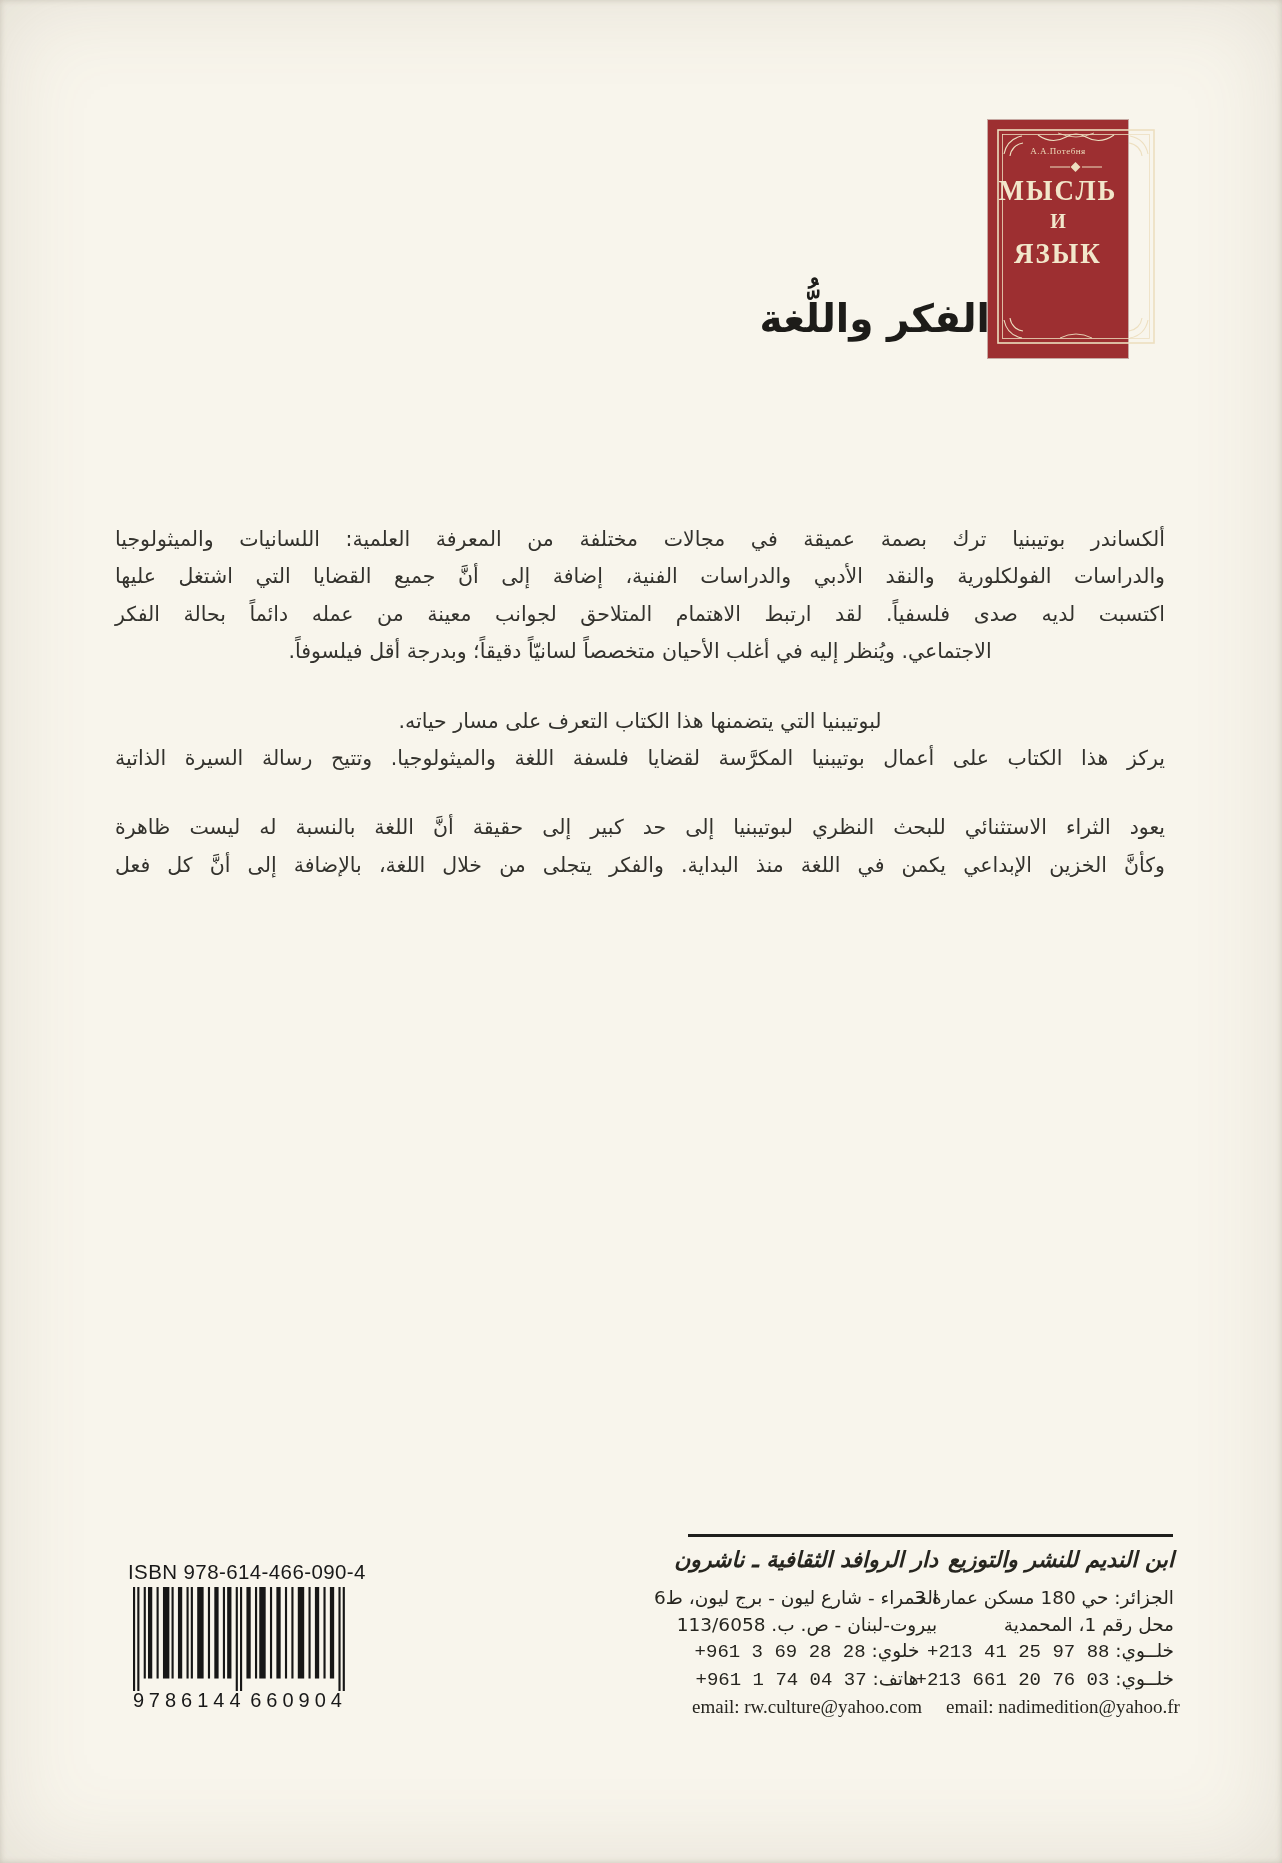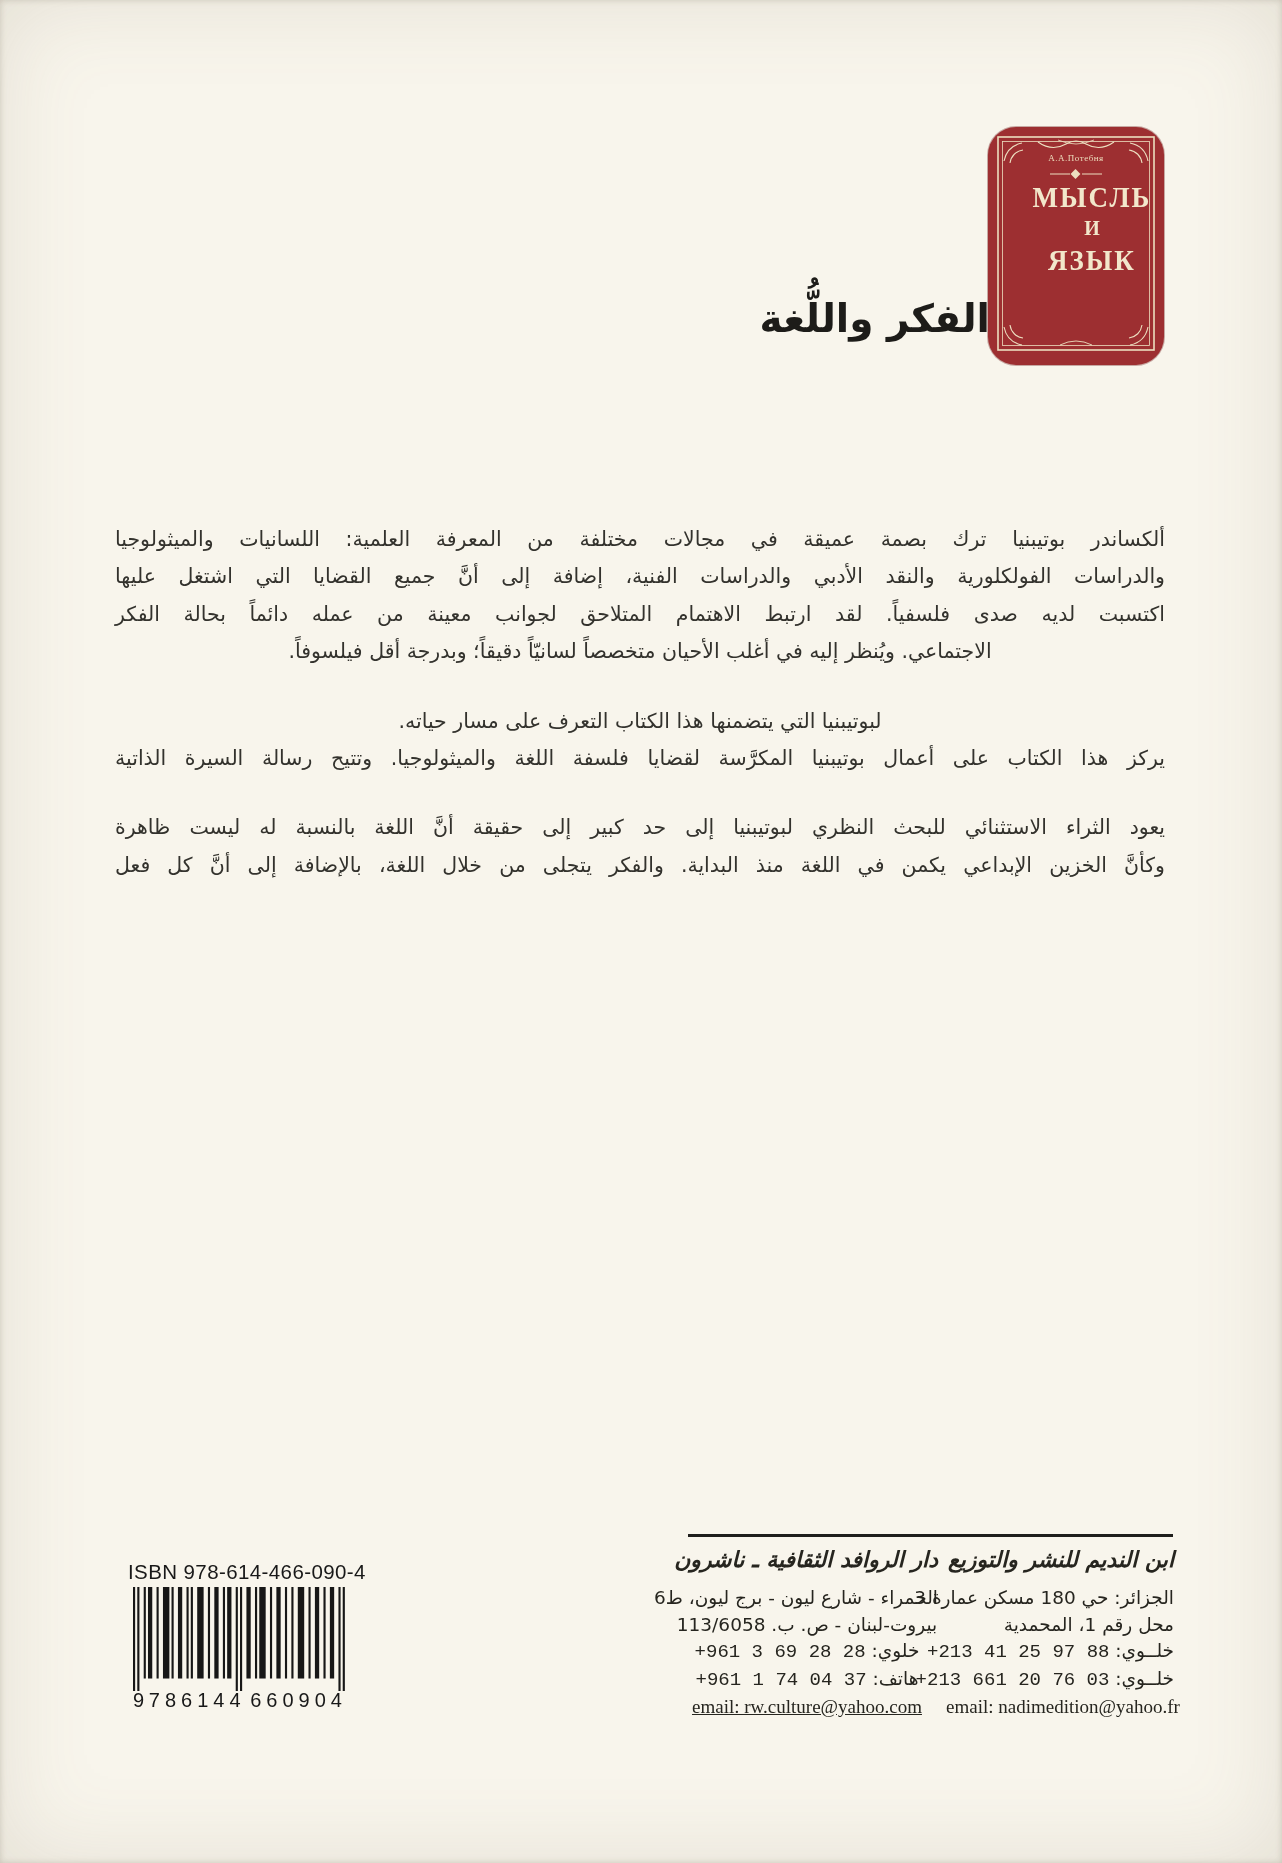--- a/index.html
+++ b/index.html
@@ -5,34 +5,33 @@
   html,body{margin:0;padding:0;background:#8a857b;}
   .page{
     position:relative;width:1282px;height:1863px;margin:0 auto;
     background:#f8f5ec;
     box-shadow:inset 0 0 90px rgba(125,112,88,.16), inset 0 0 6px rgba(100,90,70,.25);
     overflow:hidden;
     font-family:"DejaVu Sans",sans-serif;color:#2e2d29;
   }
   
   .mini-book{
-    position:absolute;left:988px;top:127px;width:176px;height:238px;
+    position:absolute;left:988px;top:120px;width:140px;height:238px;
     background:#9d2f31;
     box-shadow:0 0 0 1px rgba(110,30,30,.35);
-    border-radius:28px;
   }
   .mini-book svg{position:absolute;left:0;top:0;}
   .mb-author{
     position:absolute;top:26px;left:0;width:100%;text-align:center;
     font-family:"Liberation Serif",serif;font-size:9px;letter-spacing:.5px;
     color:#eedfbe;
   }
   .mb-titles{
     position:absolute;top:53px;left:0;width:100%;text-align:center;
-    font-family:"Liberation Serif",serif;font-weight:bold;color:#f2e7cb;padding-left:16px;
+    font-family:"Liberation Serif",serif;font-weight:bold;color:#f2e7cb;
   }
   .mb-t1{font-size:27px;line-height:34px;letter-spacing:2px;transform:scaleY(1.12);}
   .mb-t2{font-size:20px;line-height:28px;}
   .mb-t3{font-size:27px;line-height:36px;letter-spacing:2px;transform:scaleY(1.12);}
   
   .ar-title{
     position:absolute;top:296px;right:292px;
     direction:rtl;font-size:39px;font-weight:bold;color:#1d1c19;
     letter-spacing:0;white-space:nowrap;
   }
@@ -61,21 +60,21 @@
   .pub-col{position:absolute;top:1547px;direction:rtl;color:#26251f;}
   .pub-col.rawafed{left:676px;width:262px;text-align:center;}
   .pub-col.nadim{left:946px;width:228px;text-align:right;}
   .pub-name{font-size:22px;font-weight:bold;margin-bottom:13px;white-space:nowrap;font-style:italic;}
   .pub-line{font-size:18.5px;line-height:26.5px;white-space:nowrap;}
   .pub-line .pnum{font-family:Liberation Mono, monospace;font-size:19px;}
   .pub-email{
     font-family:"Liberation Serif",serif;font-size:19px;line-height:27px;
     direction:ltr;white-space:nowrap;
   }
-  .pub-col.rawafed .pub-email{text-align:center;text-decoration:underline;}
+  .pub-col.rawafed .pub-email{text-align:center;}
   .pub-col.nadim .pub-email{text-align:right;}
 </style>
 </head>
 <body>
 
 <div class="page">
 
   <div class="mini-book">
     <svg width="176" height="238" viewBox="0 0 176 238">
       <g stroke="#eddfc0" fill="none">

